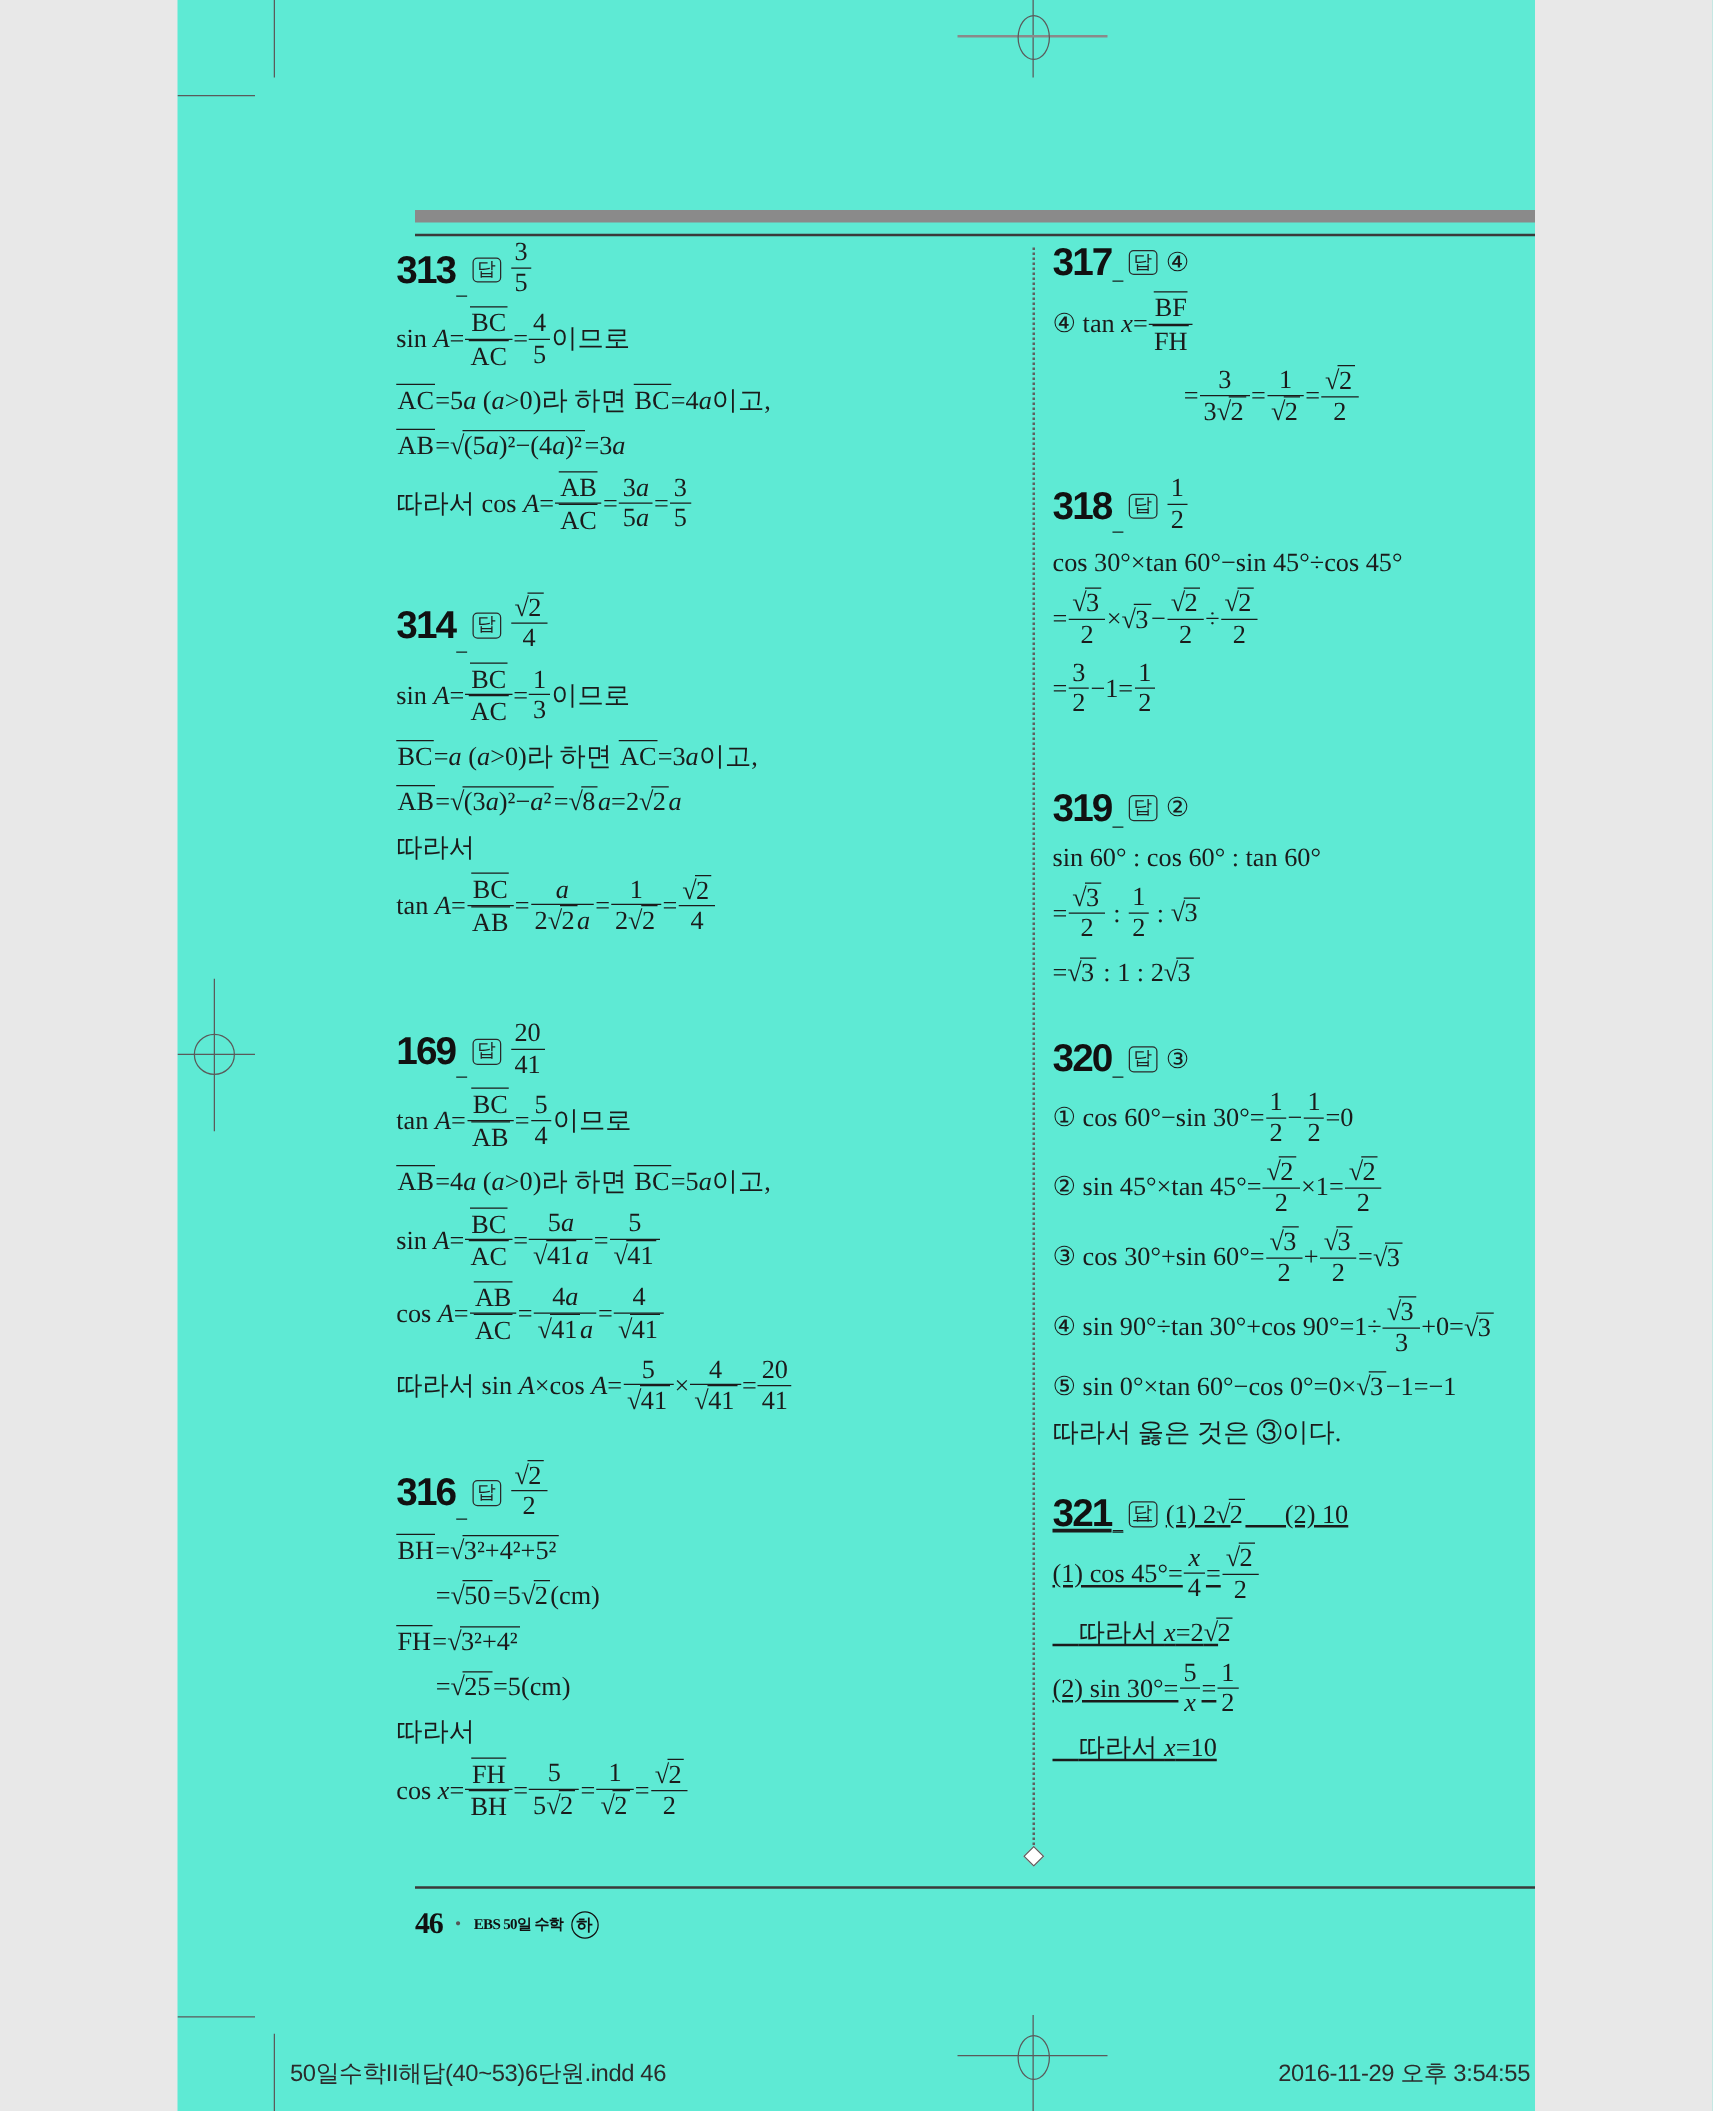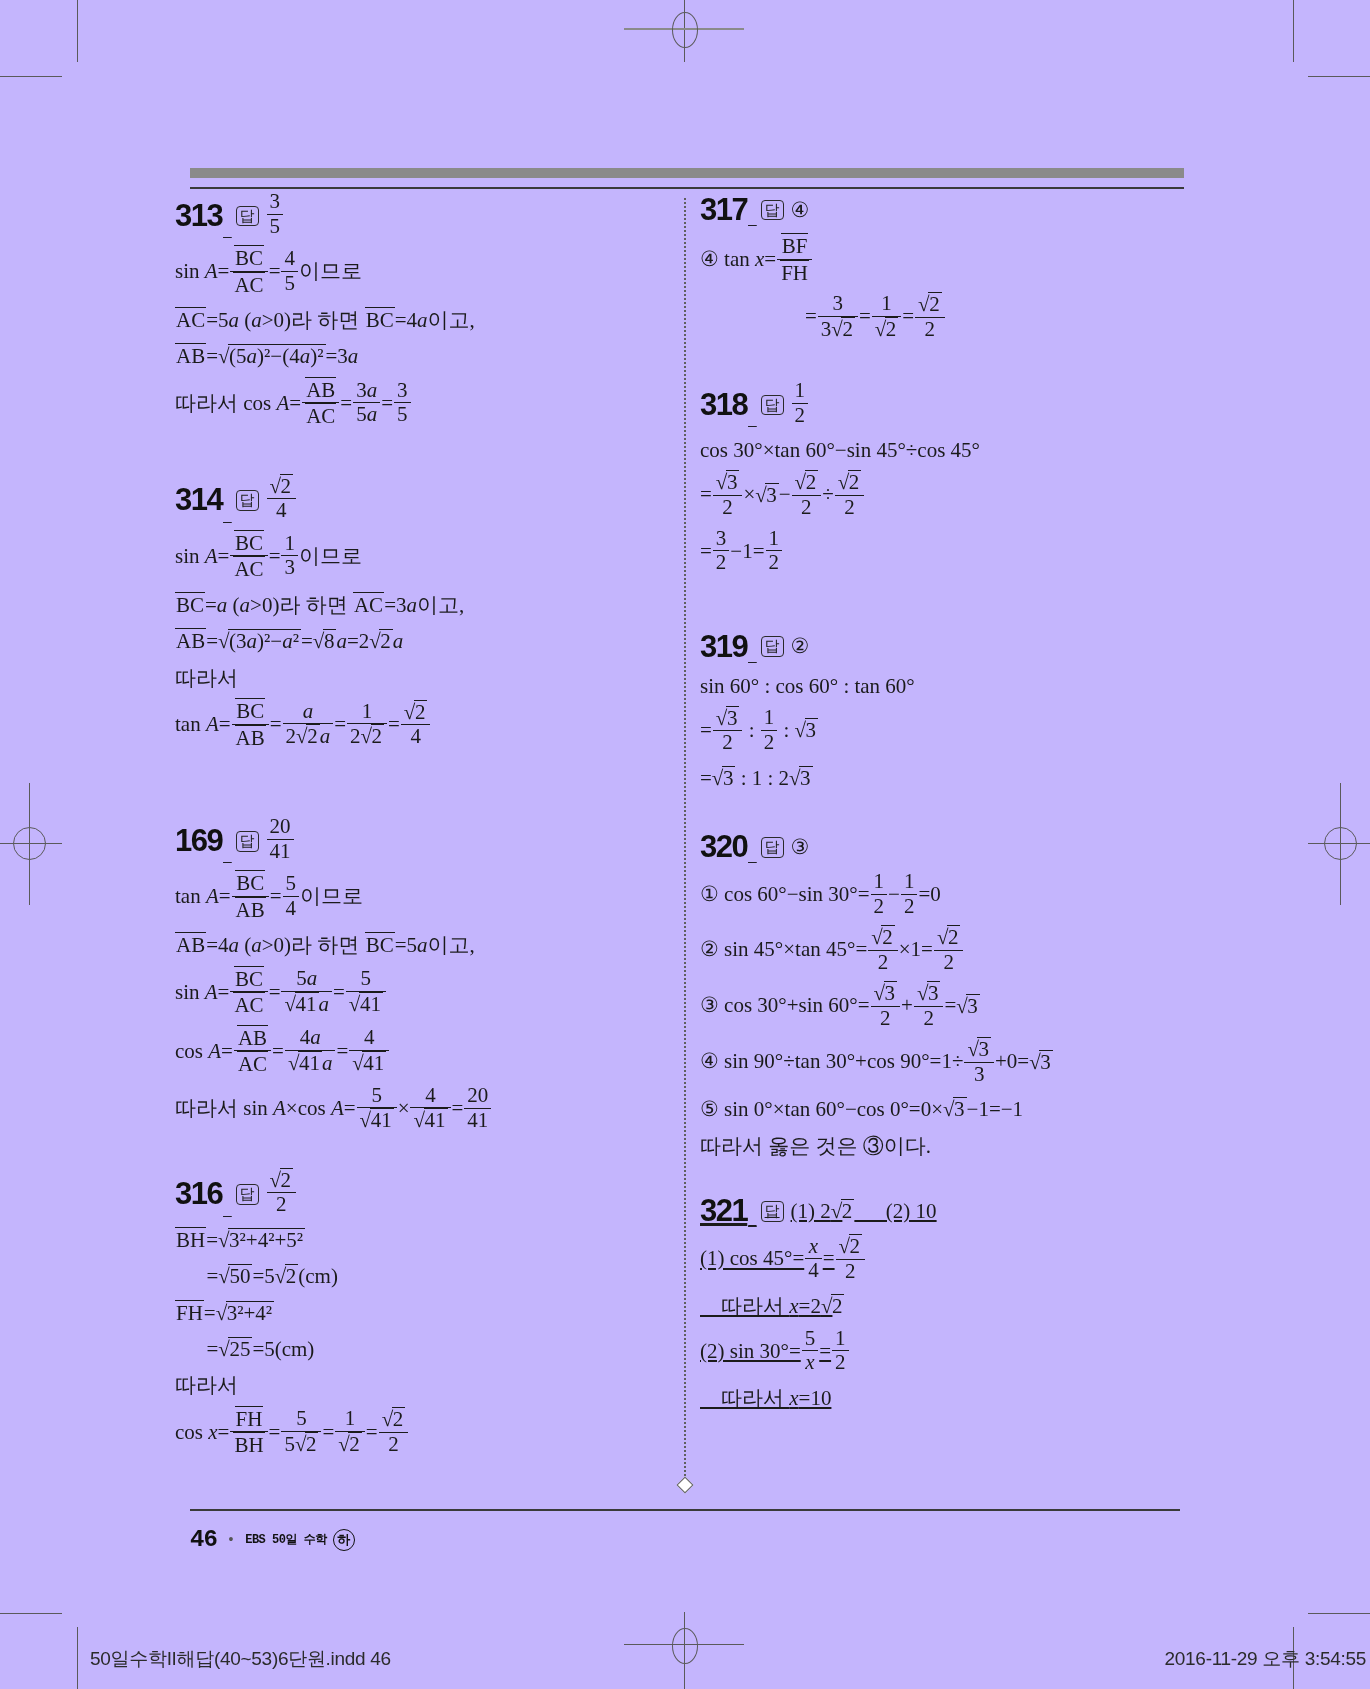--- a/index.html
+++ b/index.html
@@ -1,17 +1,17 @@
 <!DOCTYPE html>
 <html><head>
 <meta charset="utf-8">
 <style>
   html,body { margin:0; padding:0; background:#e8e8e8; }
   .page {
-    position:relative; width:1370px; height:1689px; background:#c4b5fd;
+    position:relative; width:1086px; height:1689px; background:#5eead4;
     margin:0 auto; overflow:hidden;
     font-family:"Liberation Serif","DejaVu Serif",serif; color:#1b1b1b;
   }
   
   .mark { position:absolute; background:#5a5a5a; }
   .reg-circle { position:absolute; border:1.2px solid #5a5a5a; border-radius:50%; background:transparent; }
   
   .header-bar  { position:absolute; left:190px; top:168px; width:994px; height:10px; }
   .header-rule { position:absolute; left:190px; top:187px; width:994px; height:2px; background:#3a3a3a; }
   
@@ -37,21 +37,21 @@
   .it { font-style:italic; }
   .problem-314 { margin-top:45px; }
   .problem-315 { margin-top:65px; }
   .problem-316 { margin-top:35px; }
   .problem-318 { margin-top:38px; }
   .problem-319 { margin-top:52px; }
   .problem-320 { margin-top:36px; }
   .problem-321 { margin-top:32px;text-decoration:underline; }
   
   .footer-rule { position:absolute; left:190px; top:1509px; width:990px; height:2px; background:#3a3a3a; }
-  .page-footer { position:absolute; left:190px; top:1526px; display:flex; align-items:center; font-family:Liberation Mono, monospace; color:#111; }
+  .page-footer { position:absolute; left:190px; top:1526px; display:flex; align-items:center; font-family:Liberation Serif, serif; color:#111; }
   .pf-num { font-size:24px; font-weight:bold; letter-spacing:-1px; }
   .pf-dot { font-size:14px; color:#555; margin:0 10px; }
   .pf-title { font-size:12px; font-weight:bold; letter-spacing:-0.5px; }
   .pf-vol { font-size:13px; font-weight:bold; border:1.7px solid #111; border-radius:50%; width:20px; height:20px; display:inline-flex; align-items:center; justify-content:center; margin-left:6px; }
   .print-info { position:absolute; top:1646px; font-family:"Liberation Sans","DejaVu Sans",sans-serif; font-size:19px; color:#2b2b2b; letter-spacing:-0.3px; }
   .print-left { left:90px; }
   .print-right { right:4px; }
 </style>
 </head>
 <body>

